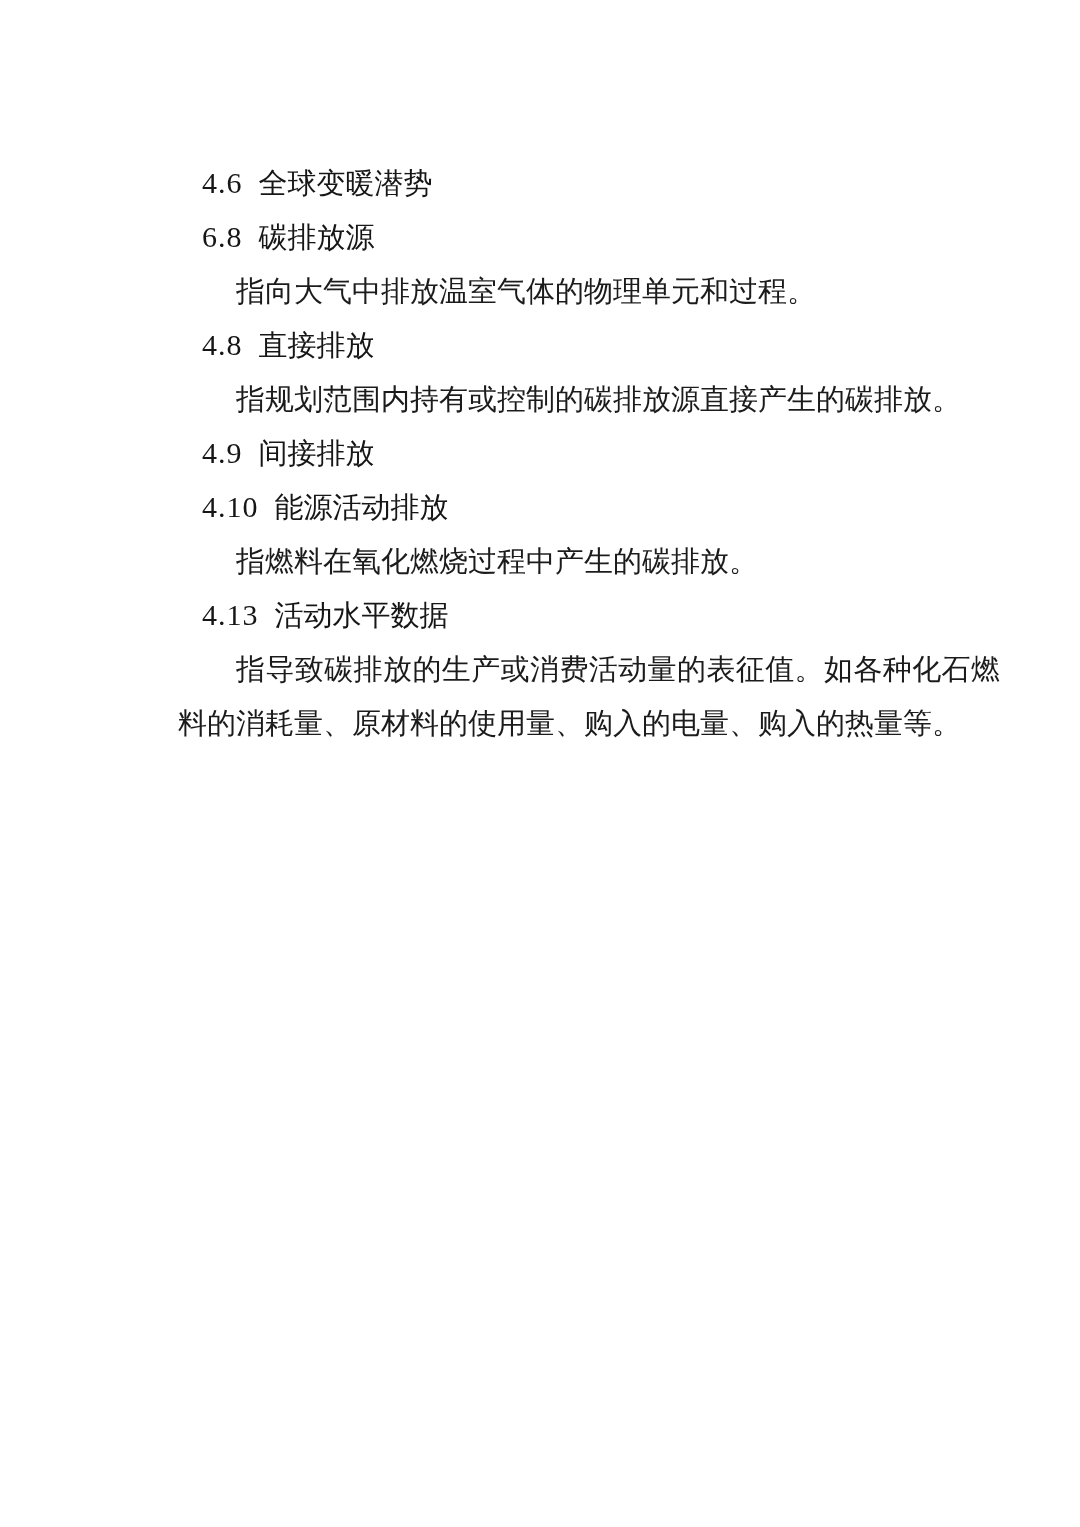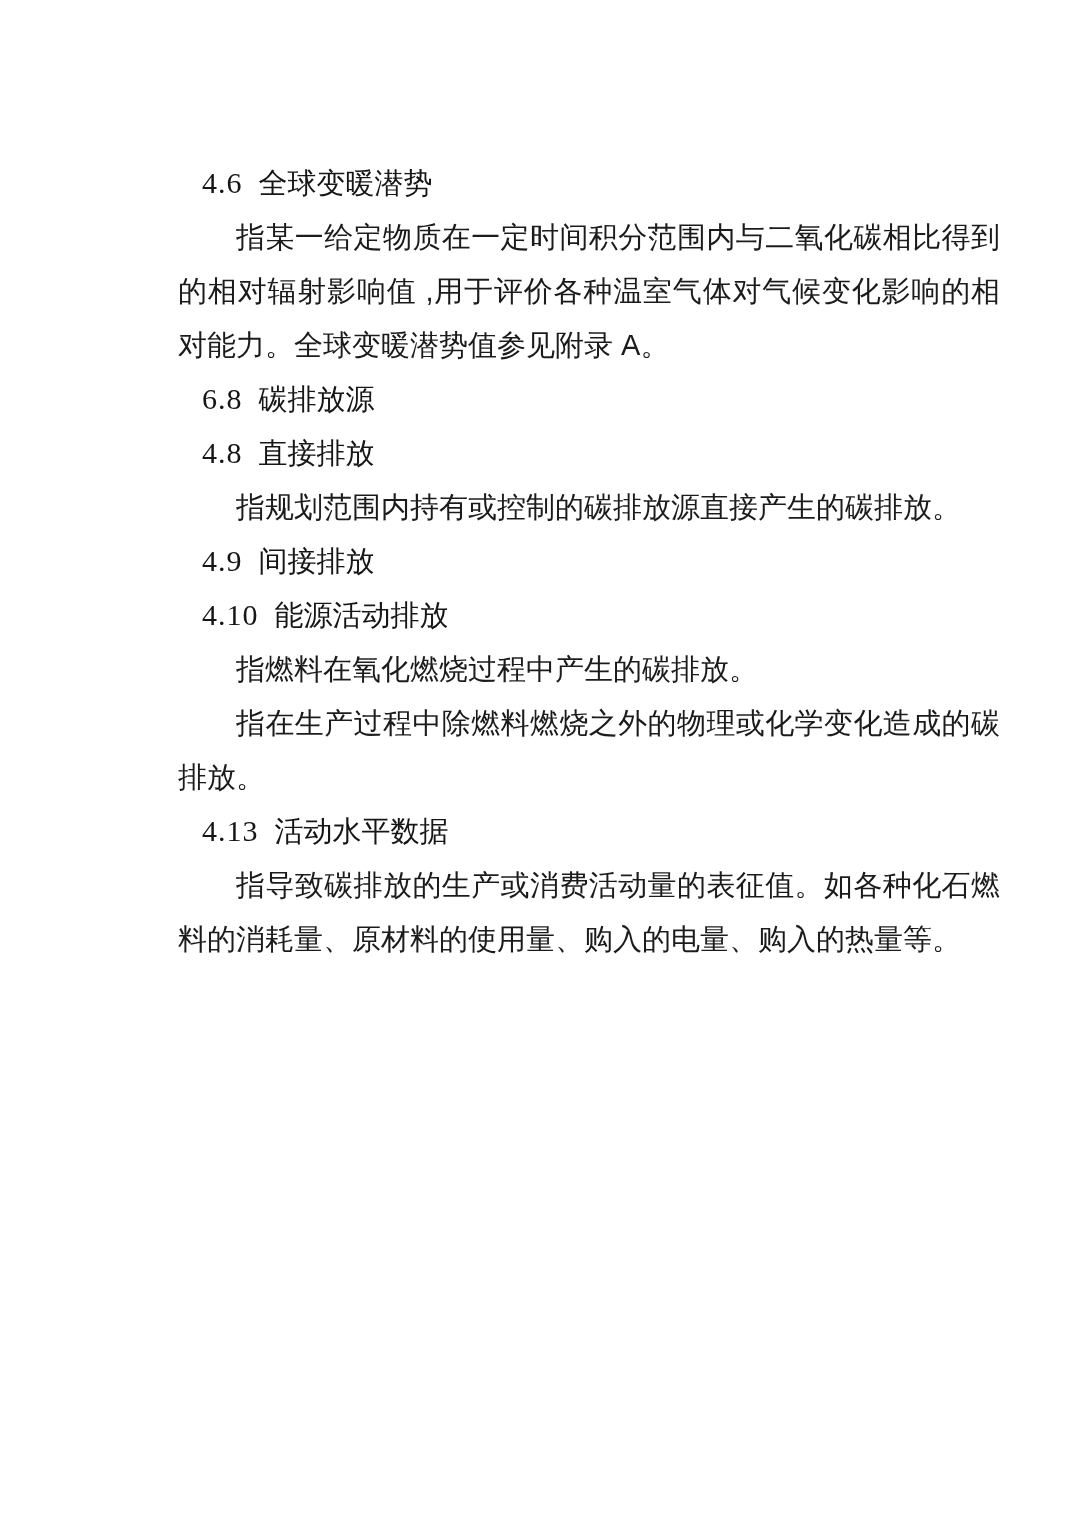--- a/index.html
+++ b/index.html
@@ -66,28 +66,27 @@
     color: #222222;
   }
 </style>
 </head>
 <body>
 
 <div class="page">
 
   <main class="content" id="sections">
       <div class="sec-heading"><span class="sec-num">4.6</span><span class="sec-title">全球变暖潜势</span></div>
-      <p class="sec-para">指某一给定物质在一定时间积分范围内与二氧化碳相比得到的相对辐射影响值 ,用于评价各种温室气体对气候变化影响的相对能力。全球变暖潜势值参见附录 A。</p>
       <div class="sec-heading"><span class="sec-num">6.8</span><span class="sec-title">碳排放源</span></div>
+      <p class="sec-para">指向大气中排放温室气体的物理单元和过程。</p>
       <div class="sec-heading"><span class="sec-num">4.8</span><span class="sec-title">直接排放</span></div>
       <p class="sec-para">指规划范围内持有或控制的碳排放源直接产生的碳排放。</p>
       <div class="sec-heading"><span class="sec-num">4.9</span><span class="sec-title">间接排放</span></div>
       <div class="sec-heading"><span class="sec-num">4.10</span><span class="sec-title">能源活动排放</span></div>
       <p class="sec-para">指燃料在氧化燃烧过程中产生的碳排放。</p>
-      <p class="sec-para">指在生产过程中除燃料燃烧之外的物理或化学变化造成的碳排放。</p>
       <div class="sec-heading"><span class="sec-num">4.13</span><span class="sec-title">活动水平数据</span></div>
       <p class="sec-para">指导致碳排放的生产或消费活动量的表征值。如各种化石燃料的消耗量、原材料的使用量、购入的电量、购入的热量等。</p>
     </main>
 
   <footer class="page-footer">
     <span class="dash">—</span><span class="num">4</span><span class="dash">—</span>
   </footer>
 
 </div>
 

